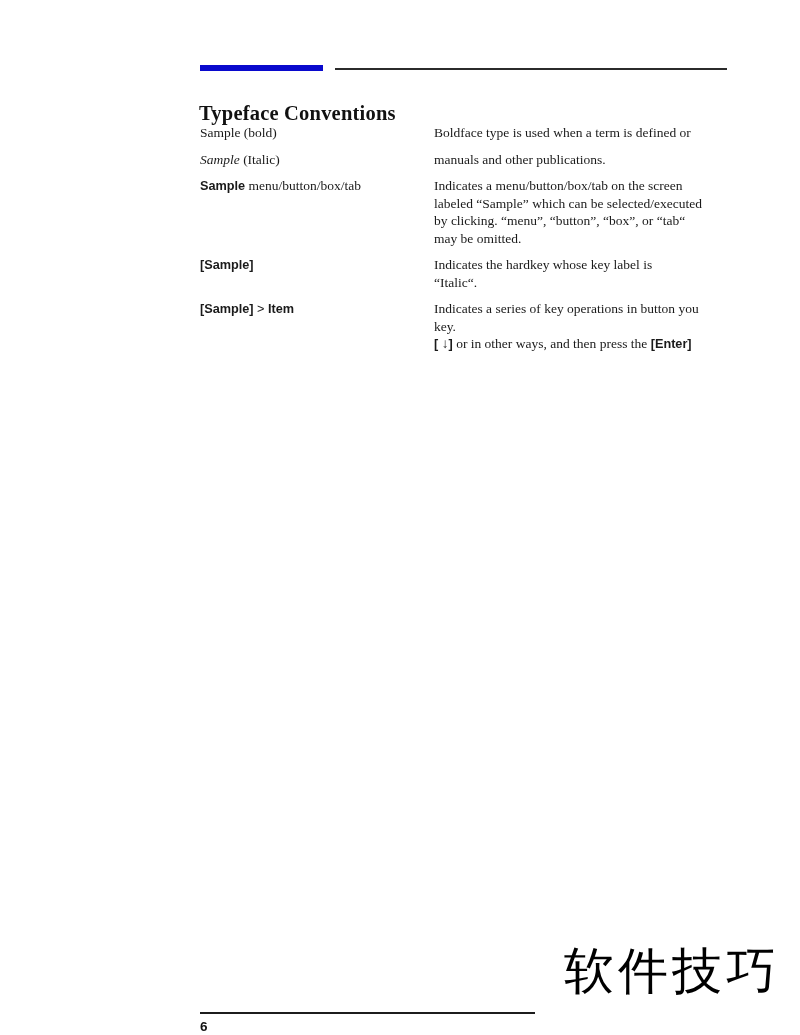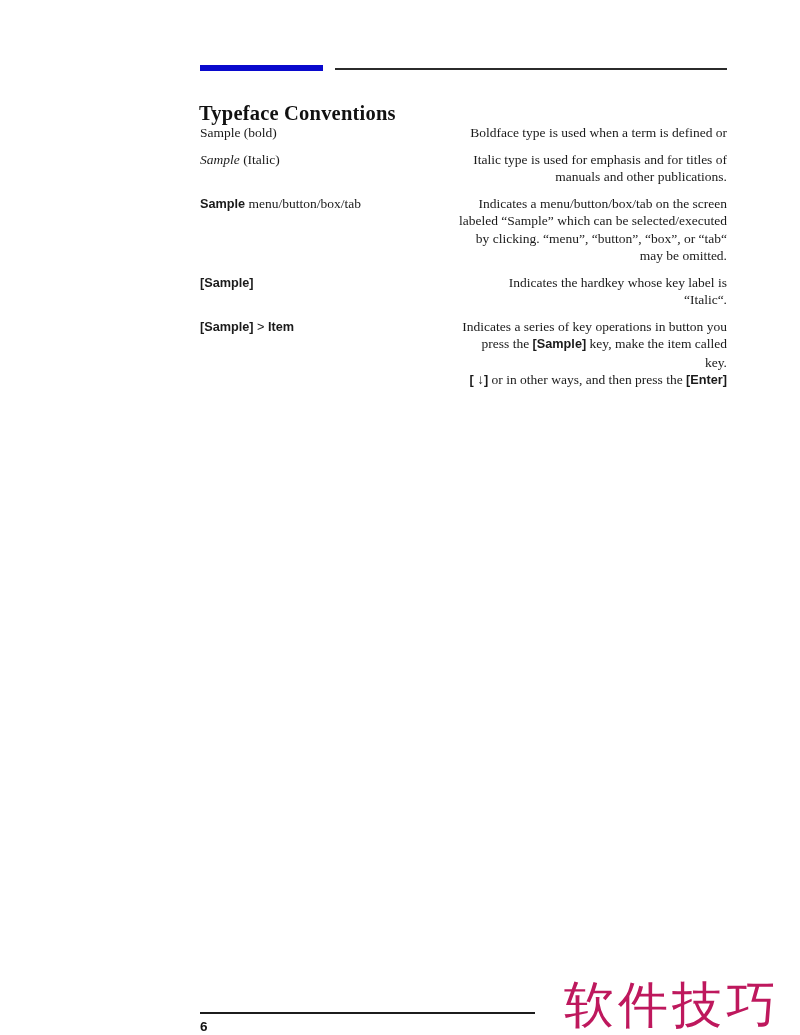--- a/index.html
+++ b/index.html
@@ -55,21 +55,20 @@
   }
   .term {
     width: 234px;
     flex-shrink: 0;
     font-size: 13.5px;
     line-height: 17.5px;
     white-space: nowrap;
   }
   .desc {
     flex: 1;
-    text-align: right;
   }
   .desc-line {
     font-size: 13.5px;
     line-height: 17.5px;
     white-space: nowrap;
   }
   .seg-r {
     font-family: Liberation Serif, serif;
     font-weight: 400;
     font-style: normal;
@@ -109,24 +108,23 @@
   }
   .watermark {
     position: absolute;
     left: 564px;
     top: 942px;
     font-family: "Liberation Sans", sans-serif;
     font-weight: 400;
     font-size: 50px;
     line-height: 58px;
     letter-spacing: 4px;
-    color: #be185d;
+    color: #000000;
     white-space: nowrap;
     user-select: none;
-    margin-top: 34px;
   }
 </style>
 </head>
 <body>
 
 <div class="page">
 
   <div class="accent-bar" style="background: rgb(9, 9, 205);"></div>
   <div class="header-rule"></div>
 
@@ -135,21 +133,20 @@
   <div class="conv-table" id="conv-table">
       <div class="conv-row">
         <div class="term"><span class="seg-r">Sample (bold)</span></div>
         <div class="desc">
           <div class="desc-line"><span class="seg-r">Boldface type is used when a term is defined or</span></div>
         </div>
       </div>
       <div class="conv-row">
         <div class="term"><span class="seg-i">Sample</span><span class="seg-r"> (Italic)</span></div>
         <div class="desc">
-          <div class="desc-line"><span class="seg-r">Italic type is used for emphasis and for titles of</span></div>
           <div class="desc-line"><span class="seg-r">manuals and other publications.</span></div>
         </div>
       </div>
       <div class="conv-row">
         <div class="term"><span class="seg-b">Sample</span><span class="seg-r"> menu/button/box/tab</span></div>
         <div class="desc">
           <div class="desc-line"><span class="seg-r">Indicates a menu/button/box/tab on the screen</span></div>
           <div class="desc-line"><span class="seg-r">labeled “Sample” which can be selected/executed</span></div>
           <div class="desc-line"><span class="seg-r">by clicking. “menu”, “button”, “box”, or “tab“</span></div>
           <div class="desc-line"><span class="seg-r">may be omitted.</span></div>
@@ -159,21 +156,20 @@
         <div class="term"><span class="seg-b">[Sample]</span></div>
         <div class="desc">
           <div class="desc-line"><span class="seg-r">Indicates the hardkey whose key label is</span></div>
           <div class="desc-line"><span class="seg-r">“Italic“.</span></div>
         </div>
       </div>
       <div class="conv-row">
         <div class="term"><span class="seg-b">[Sample]</span><span class="seg-s"> &gt; </span><span class="seg-b">Item</span></div>
         <div class="desc">
           <div class="desc-line"><span class="seg-r">Indicates a series of key operations in button you</span></div>
-          <div class="desc-line"><span class="seg-r">press the </span><span class="seg-b">[Sample]</span><span class="seg-r"> key, make the item called</span></div>
           <div class="desc-line"><span class="seg-r">key.</span></div>
           <div class="desc-line"><span class="seg-b">[ </span><span class="seg-r">↓</span><span class="seg-b">]</span><span class="seg-r"> or in other ways, and then press the </span><span class="seg-b">[Enter]</span></div>
         </div>
       </div>
     </div>
 
   <div class="watermark">软件技巧</div>
 
   <div class="footer-rule"></div>
 

